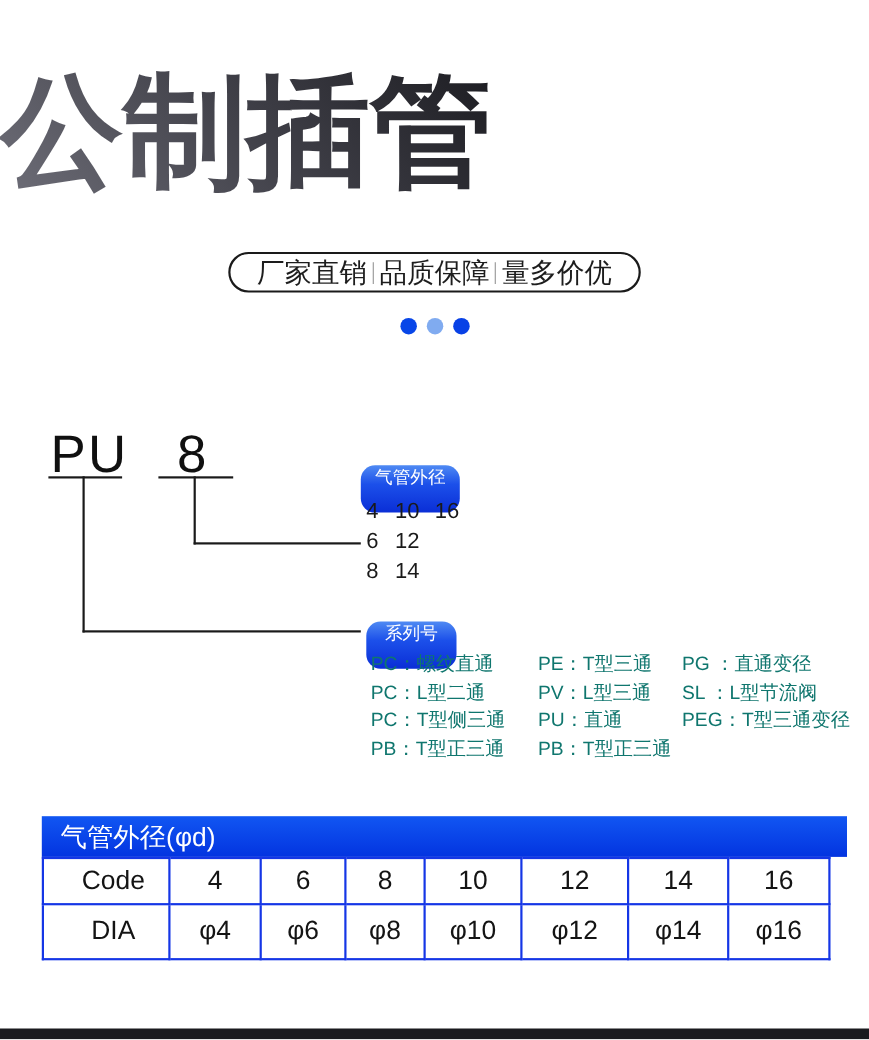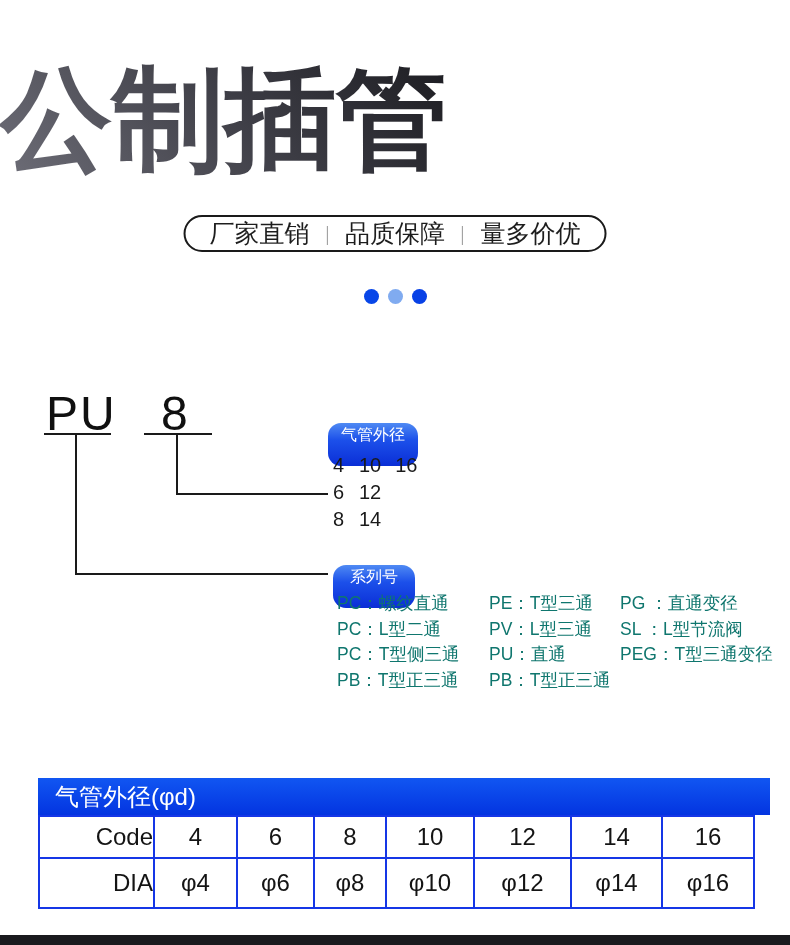--- a/index.html
+++ b/index.html
@@ -12,24 +12,24 @@
     position:absolute; top:58px; left:0; width:100%;
     text-align:left; font-size:112px; font-weight:800; line-height:1.1;
     letter-spacing:0px;
     background:linear-gradient(50deg,#6e6e78 0%,#3c3c44 35%,#101014 72%);
     -webkit-background-clip:text; background-clip:text;
     -webkit-text-fill-color:transparent; color:transparent;
   }
 
   
   .tagline {
-    position:absolute; top:215px; left:50%; transform:translateX(-50%);
+    position:absolute; top:229px; left:50%; transform:translateX(-50%);
     height:37px; padding:0 24px;
     border:2px solid #1a1a1a; border-radius:20px;
-    display:flex; align-items:center; gap:15px;
+    display:flex; align-items:center; gap:3px;
     font-size:25px; color:#1d1d1d; white-space:nowrap;justify-content:flex-end;
   }
   .tagline .sep { color:#9a9a9a; font-weight:300; font-size:21px; transform:scaleX(.6); }
 
   
   .dots { position:absolute; top:289px; left:0; width:100%; display:flex; justify-content:center; gap:9px; }
   .dot { width:15px; height:15px; border-radius:50%; }
   .dot1 { background:#0846e8; }
   .dot2 { background:#80abf0; }
   .dot3 { background:#0841e6; }
@@ -58,34 +58,34 @@
   .od-numbers .nrow { display:flex; gap:14px; height:27px; line-height:27px; }
   .od-numbers .nrow span { min-width:12px; }
 
   .series-grid {
     position:absolute; left:337px; top:591px;
     display:grid; grid-template-columns:152px 131px auto;
     font-size:17.5px; color:#0f766e; line-height:25.5px; white-space:nowrap;
   }
 
   
-  .spec { position:absolute; left:38px; top:742px; width:732px;margin-top:36px; }
+  .spec { position:absolute; left:38px; top:742px; width:732px; }
   .spec-header {
     height:37px; display:flex; align-items:center; padding-left:17px;
     background:linear-gradient(180deg,#1156f2 0%,#0334e0 100%);
     color:#ffffff; font-size:24px;
   }
   table.spec-table { width:715px; border-collapse:collapse; table-layout:fixed; }
   table.spec-table td {
     border:2px solid #1536e6; font-size:24px; color:#141414;
     text-align:center; vertical-align:middle; background:#ffffff;
   }
   table.spec-table tr.r-code td { height:42px; }
   table.spec-table tr.r-dia  td { height:50px; }
-  table.spec-table td.lbl { text-align:right; padding-left:13px; }
+  table.spec-table td.lbl { text-align:center; padding-left:13px; }
 
   
   .footer-bar { position:absolute; left:0; top:935px; width:790px; height:10px; background:#1a1a1e; }
 </style>
 </head>
 <body>
 
 <div class="page">
 
   <h1 class="title">公制插管</h1>

